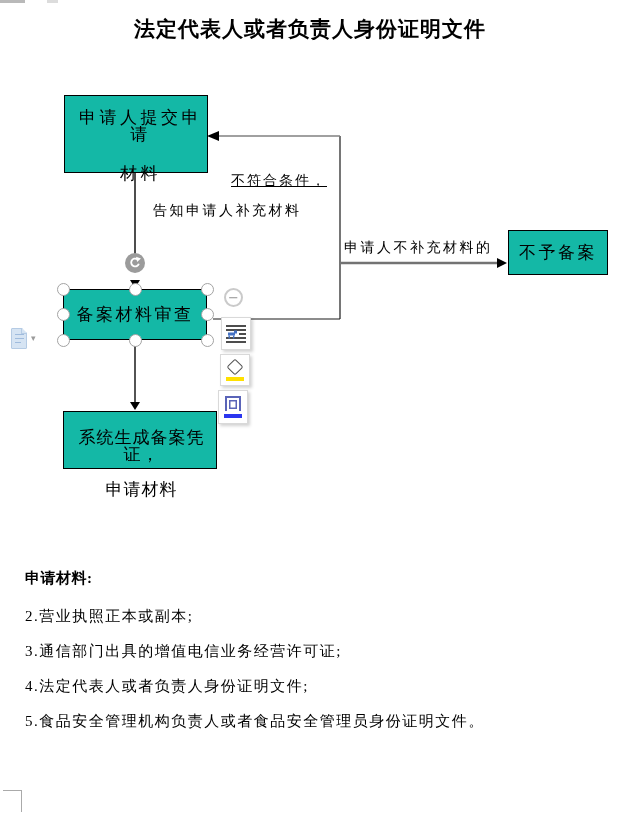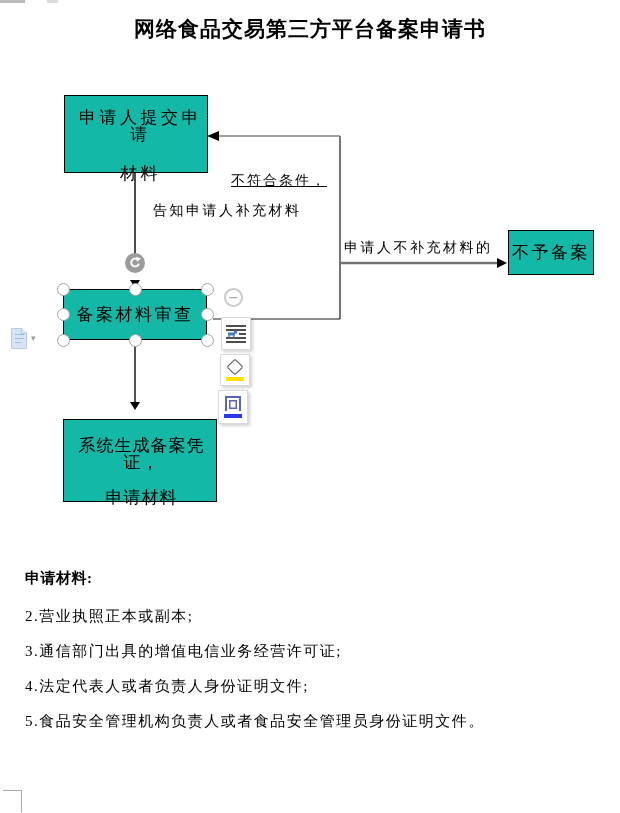--- a/index.html
+++ b/index.html
@@ -21,23 +21,23 @@
   
   .connector-layer { left:0; top:0; width:620px; height:813px; }
 
   
   .flow-box { position:absolute; background:#14b8a6; border:1.5px solid #000;
     font-size:17px; line-height:1;text-align:center; }
   .box-submit { left:64px; top:95px; width:144px; height:78px; padding:13px 0 0 9px; }
   .box-submit .l { display:block; letter-spacing:3.5px; margin-bottom:22px; }
   .box-review { left:63px; top:289px; width:144px; height:51px; border-width:1px;
     display:flex; align-items:center; justify-content:center; letter-spacing:2.5px; }
-  .box-success { left:63px; top:411px; width:154px; height:83px; padding:17px 0 0 3px;margin-top:8px; }
+  .box-success { left:63px; top:411px; width:154px; height:58px; padding:17px 0 0 3px; }
   .box-success .l { display:block; letter-spacing:1px; margin-bottom:18px; }
-  .box-nofiling { left:508px; top:230px; width:86px; height:45px;
+  .box-nofiling { left:508px; top:230px; width:100px; height:45px;
     display:flex; align-items:center; justify-content:center; letter-spacing:2.5px; }
 
   
   .flow-label { position:absolute; font-size:14px; white-space:nowrap; }
   .lbl-notqual { left:231px; top:172px; letter-spacing:2px;text-decoration:underline; }
   .lbl-notify  { left:153px; top:202px; letter-spacing:2.5px; }
   .lbl-nosupp  { left:344px; top:239px; letter-spacing:2.5px; }
 
   
   .handle { position:absolute; width:13px; height:13px; border-radius:50%;
@@ -95,21 +95,21 @@
   .materials .item { height:35px; line-height:35px; letter-spacing:1.5px; white-space:nowrap; }
 </style>
 </head>
 <body>
 
 <div class="abs top-bar1"></div>
 <div class="abs top-bar2"></div>
 <div class="abs corner-h"></div>
 <div class="abs corner-v"></div>
 
-<div class="abs doc-title">网络食品交易第三方平台备案申请书</div>
+<div class="abs doc-title">法定代表人或者负责人身份证明文件</div>
 
 <svg class="abs connector-layer" viewBox="0 0 620 813" xmlns="http://www.w3.org/2000/svg">
 
   <line x1="135" y1="173" x2="135" y2="254" stroke="#4d4d4d" stroke-width="2"></line>
   <polygon points="130,280 140,280 135,288" fill="#000"></polygon>
 
   <line x1="135" y1="346" x2="135" y2="403" stroke="#1a1a1a" stroke-width="1.5"></line>
   <polygon points="130,402 140,402 135,410" fill="#000"></polygon>
 
   <line x1="213" y1="319" x2="340" y2="319" stroke="#1a1a1a" stroke-width="1.2"></line>

